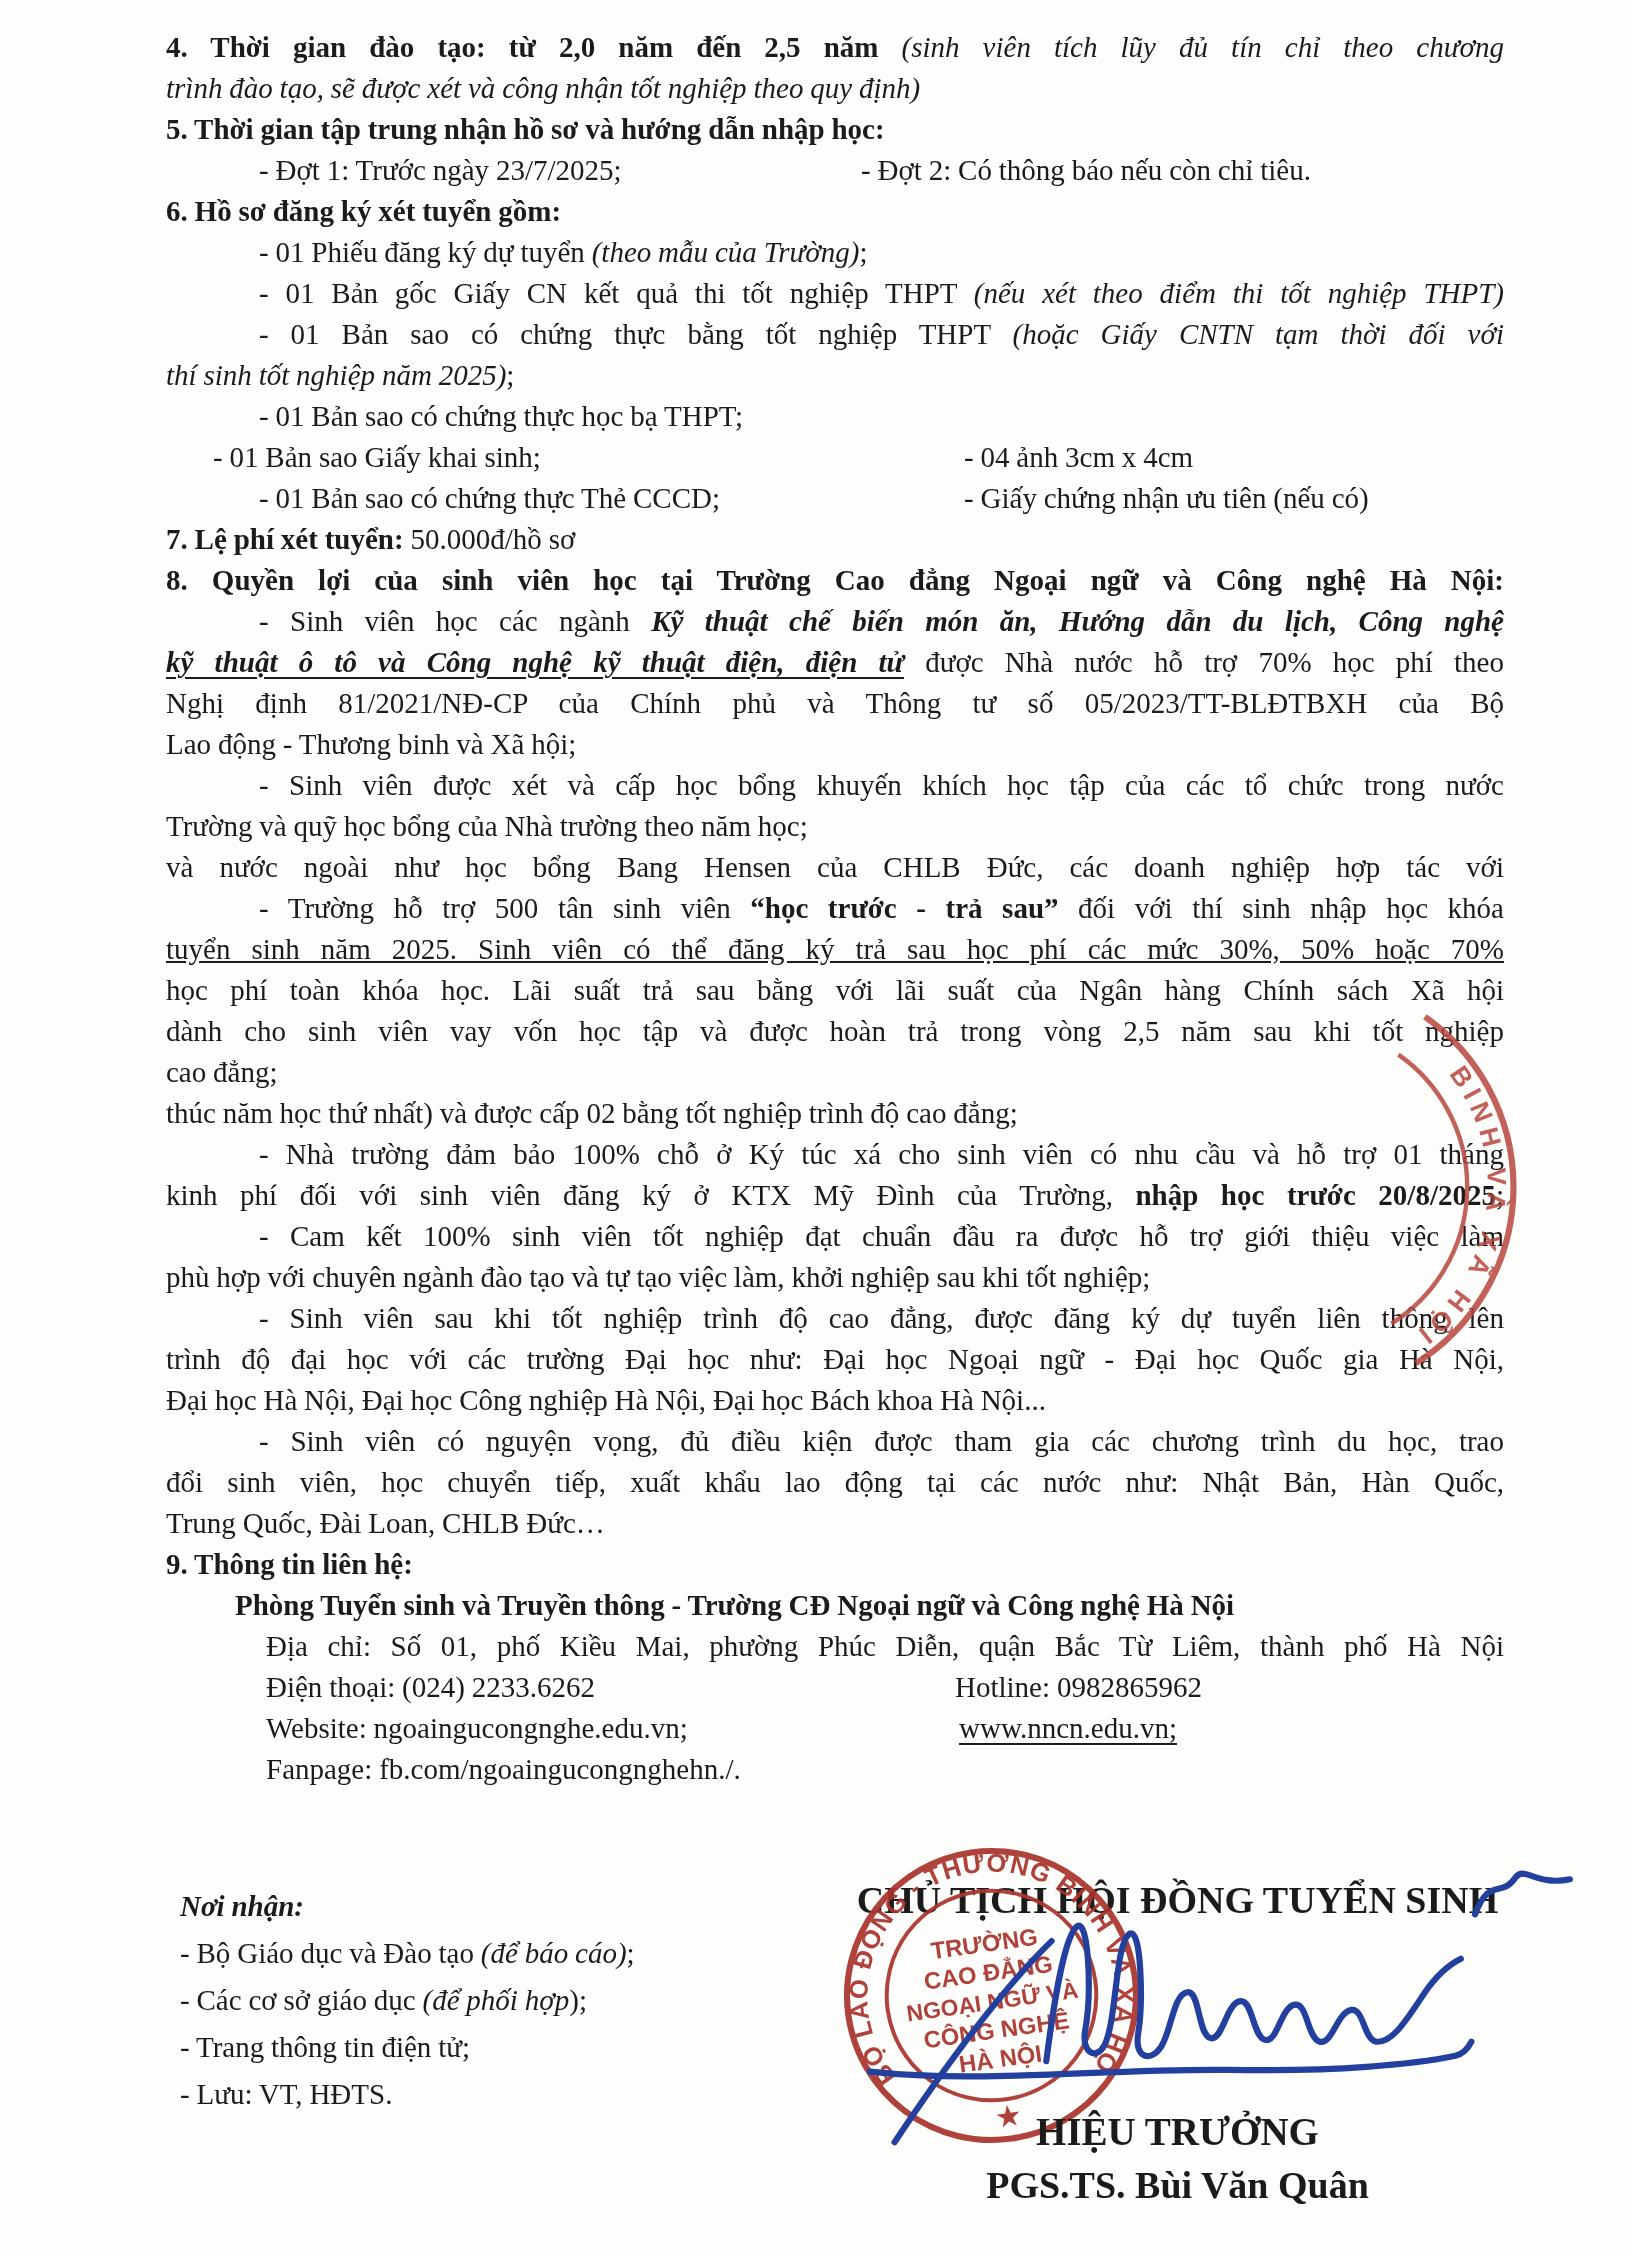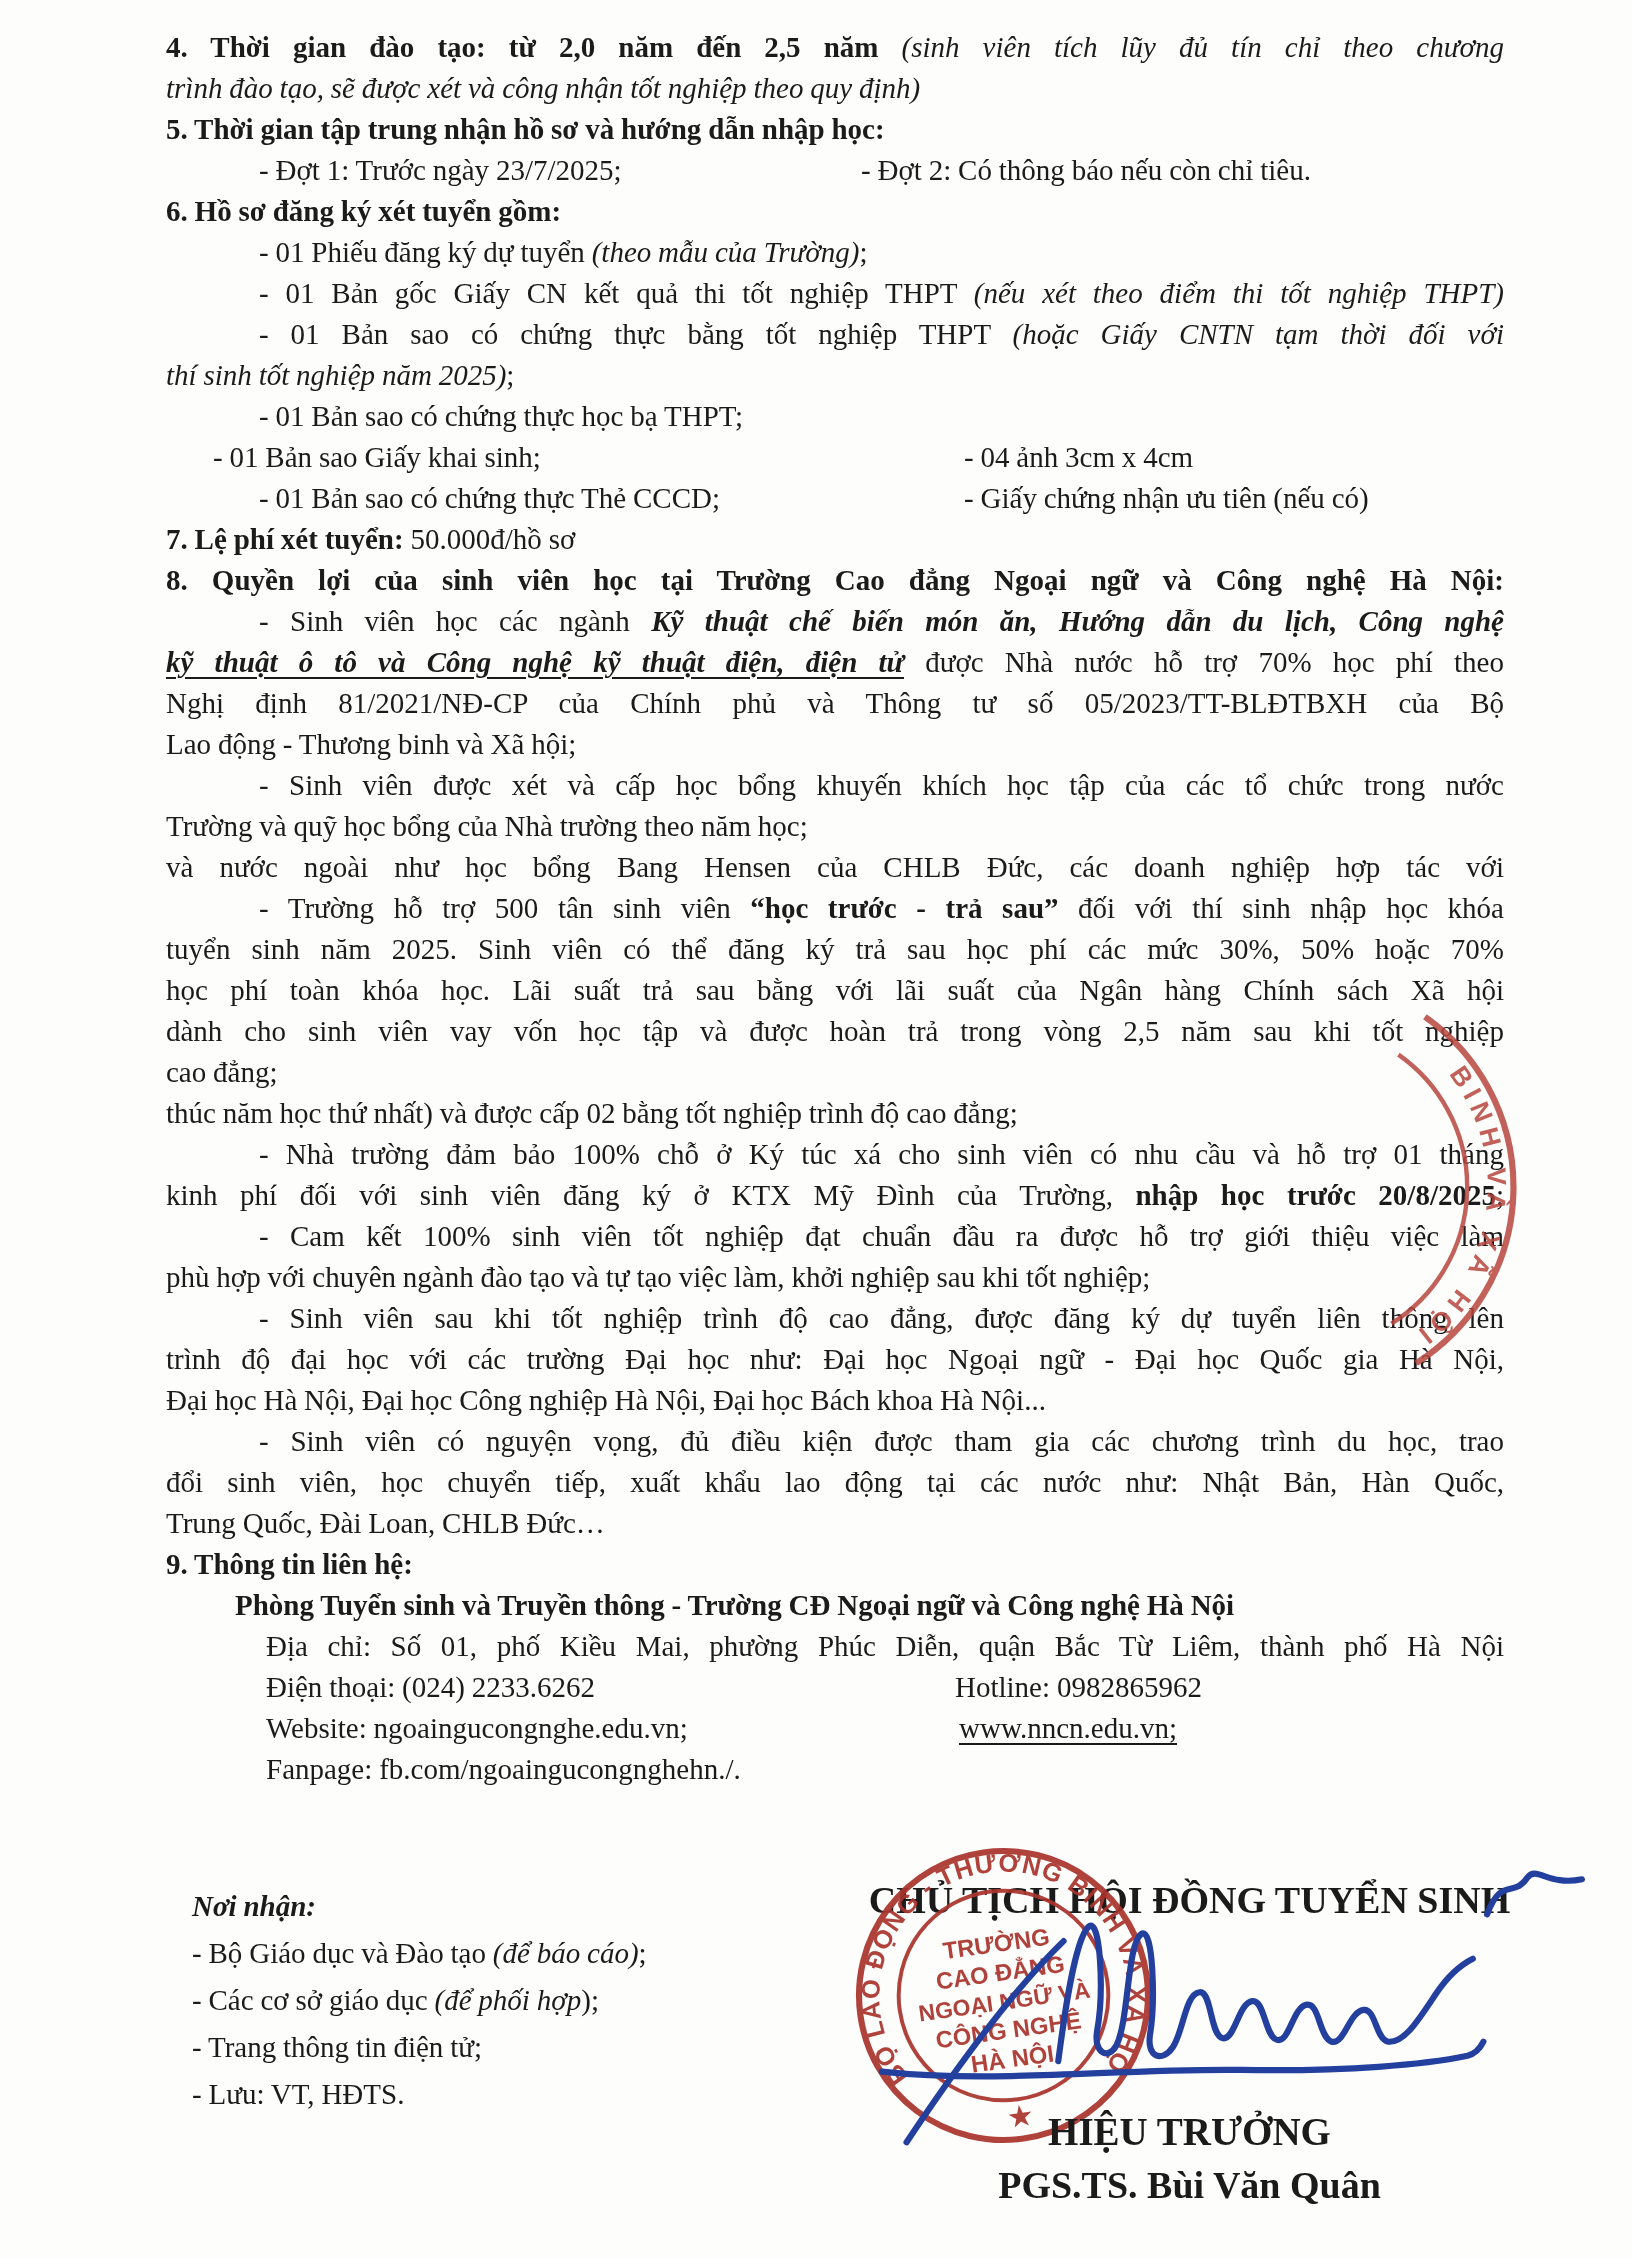--- a/index.html
+++ b/index.html
@@ -19,21 +19,21 @@
     height:41px;
     word-spacing:-0.4px;
     white-space:normal;
   }
   .line.j{text-align:justify;text-align-last:justify;}
   .seg{display:inline;}
   .b{font-weight:bold;}
   .i{font-style:italic;}
   .u{text-decoration:underline;text-underline-offset:5.3px;text-decoration-thickness:1.8px;}
   .col2{position:absolute;top:0;}
-  .footer{position:absolute;left:16px;top:1844px;width:1530px;height:415px;}
+  .footer{position:absolute;left:4px;top:1844px;width:1530px;height:415px;}
   .recipients{position:absolute;left:176px;top:39px;width:618px;}
   .recipients .line{font-size:29px;line-height:47px;height:47px;}
   .chairman{
     position:absolute;left:847px;top:34px;width:653px;
     text-align:center;font-weight:bold;font-size:38px;line-height:44px;
   }
   .signer-role{
     position:absolute;left:909px;top:265px;width:529px;
     text-align:center;font-weight:bold;font-size:39px;
   }
@@ -68,21 +68,21 @@
       <div class="line" style="padding-left: 0px; font-family: Liberation Serif, serif;"><span class="seg b">7. Lệ phí xét tuyển:</span><span class="seg"> 50.000đ/hồ sơ</span></div>
       <div class="line j" style="padding-left: 0px;"><span class="seg b">8. Quyền lợi của sinh viên học tại Trường Cao đẳng Ngoại ngữ và Công nghệ Hà Nội:</span></div>
       <div class="line j" style="padding-left: 93px;"><span class="seg">- Sinh viên học các ngành </span><span class="seg b i">Kỹ thuật chế biến món ăn, Hướng dẫn du lịch, Công nghệ</span></div>
       <div class="line j" style="padding-left: 0px;"><span class="seg b i u">kỹ thuật ô tô và Công nghệ kỹ thuật điện, điện tử</span><span class="seg"> được Nhà nước hỗ trợ 70% học phí theo</span></div>
       <div class="line j" style="padding-left: 0px;"><span class="seg">Nghị định 81/2021/NĐ-CP của Chính phủ và Thông tư số 05/2023/TT-BLĐTBXH của Bộ</span></div>
       <div class="line" style="padding-left: 0px;"><span class="seg">Lao động - Thương binh và Xã hội;</span></div>
       <div class="line j" style="padding-left: 93px;"><span class="seg">- Sinh viên được xét và cấp học bổng khuyến khích học tập của các tổ chức trong nước</span></div>
       <div class="line" style="padding-left: 0px;"><span class="seg">Trường và quỹ học bổng của Nhà trường theo năm học;</span></div>
       <div class="line j" style="padding-left: 0px;"><span class="seg">và nước ngoài như học bổng Bang Hensen của CHLB Đức, các doanh nghiệp hợp tác với</span></div>
       <div class="line j" style="padding-left: 93px;"><span class="seg">- Trường hỗ trợ 500 tân sinh viên </span><span class="seg b">“học trước - trả sau”</span><span class="seg"> đối với thí sinh nhập học khóa</span></div>
-      <div class="line j" style="padding-left: 0px;"><span class="seg">tuyển sinh năm 2025. Sinh viên có thể đăng ký trả sau học phí các mức 30%, 50% hoặc 70%</span></div>
+      <div class="line j" style="padding-left: 0px; text-decoration: underline;"><span class="seg">tuyển sinh năm 2025. Sinh viên có thể đăng ký trả sau học phí các mức 30%, 50% hoặc 70%</span></div>
       <div class="line j" style="padding-left: 0px;"><span class="seg">học phí toàn khóa học. Lãi suất trả sau bằng với lãi suất của Ngân hàng Chính sách Xã hội</span></div>
       <div class="line j" style="padding-left: 0px;"><span class="seg">dành cho sinh viên vay vốn học tập và được hoàn trả trong vòng 2,5 năm sau khi tốt nghiệp</span></div>
       <div class="line" style="padding-left: 0px;"><span class="seg">cao đẳng;</span></div>
       <div class="line" style="padding-left: 0px;"><span class="seg">thúc năm học thứ nhất) và được cấp 02 bằng tốt nghiệp trình độ cao đẳng;</span></div>
       <div class="line j" style="padding-left: 93px;"><span class="seg">- Nhà trường đảm bảo 100% chỗ ở Ký túc xá cho sinh viên có nhu cầu và hỗ trợ 01 tháng</span></div>
       <div class="line j" style="padding-left: 0px;"><span class="seg">kinh phí đối với sinh viên đăng ký ở KTX Mỹ Đình của Trường, </span><span class="seg b">nhập học trước 20/8/2025</span><span class="seg">;</span></div>
       <div class="line j" style="padding-left: 93px;"><span class="seg">- Cam kết 100% sinh viên tốt nghiệp đạt chuẩn đầu ra được hỗ trợ giới thiệu việc làm</span></div>
       <div class="line" style="padding-left: 0px;"><span class="seg">phù hợp với chuyên ngành đào tạo và tự tạo việc làm, khởi nghiệp sau khi tốt nghiệp;</span></div>
       <div class="line j" style="padding-left: 93px;"><span class="seg">- Sinh viên sau khi tốt nghiệp trình độ cao đẳng, được đăng ký dự tuyển liên thông lên</span></div>
       <div class="line j" style="padding-left: 0px;"><span class="seg">trình độ đại học với các trường Đại học như: Đại học Ngoại ngữ - Đại học Quốc gia Hà Nội,</span></div>

